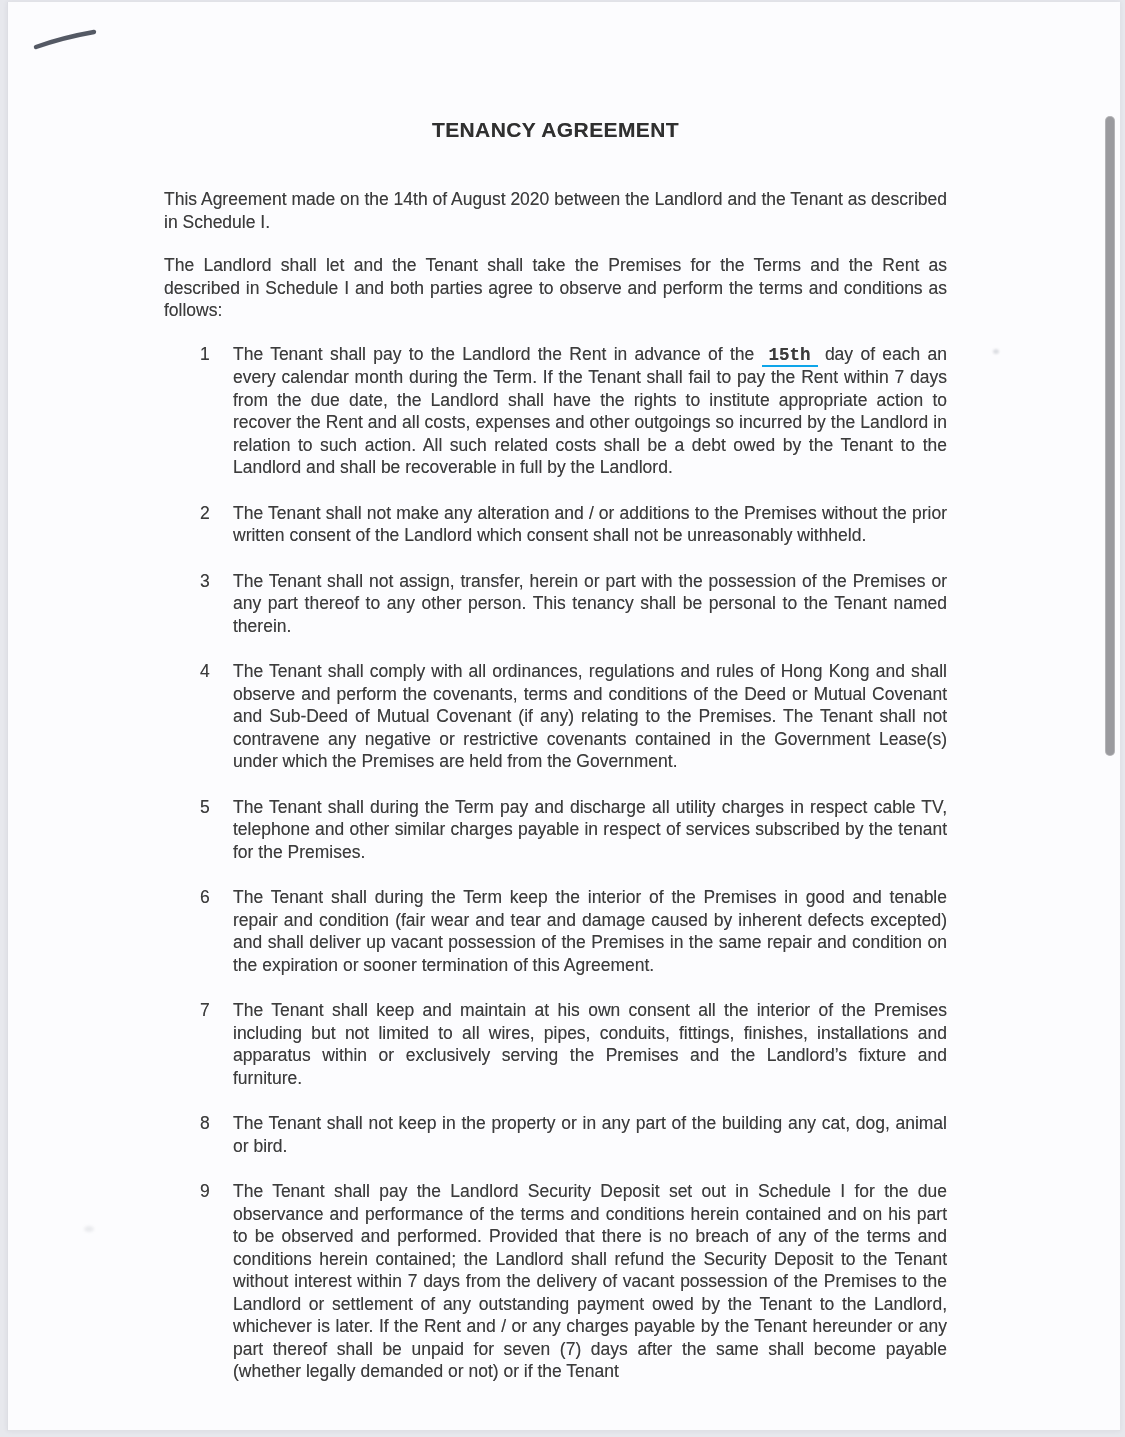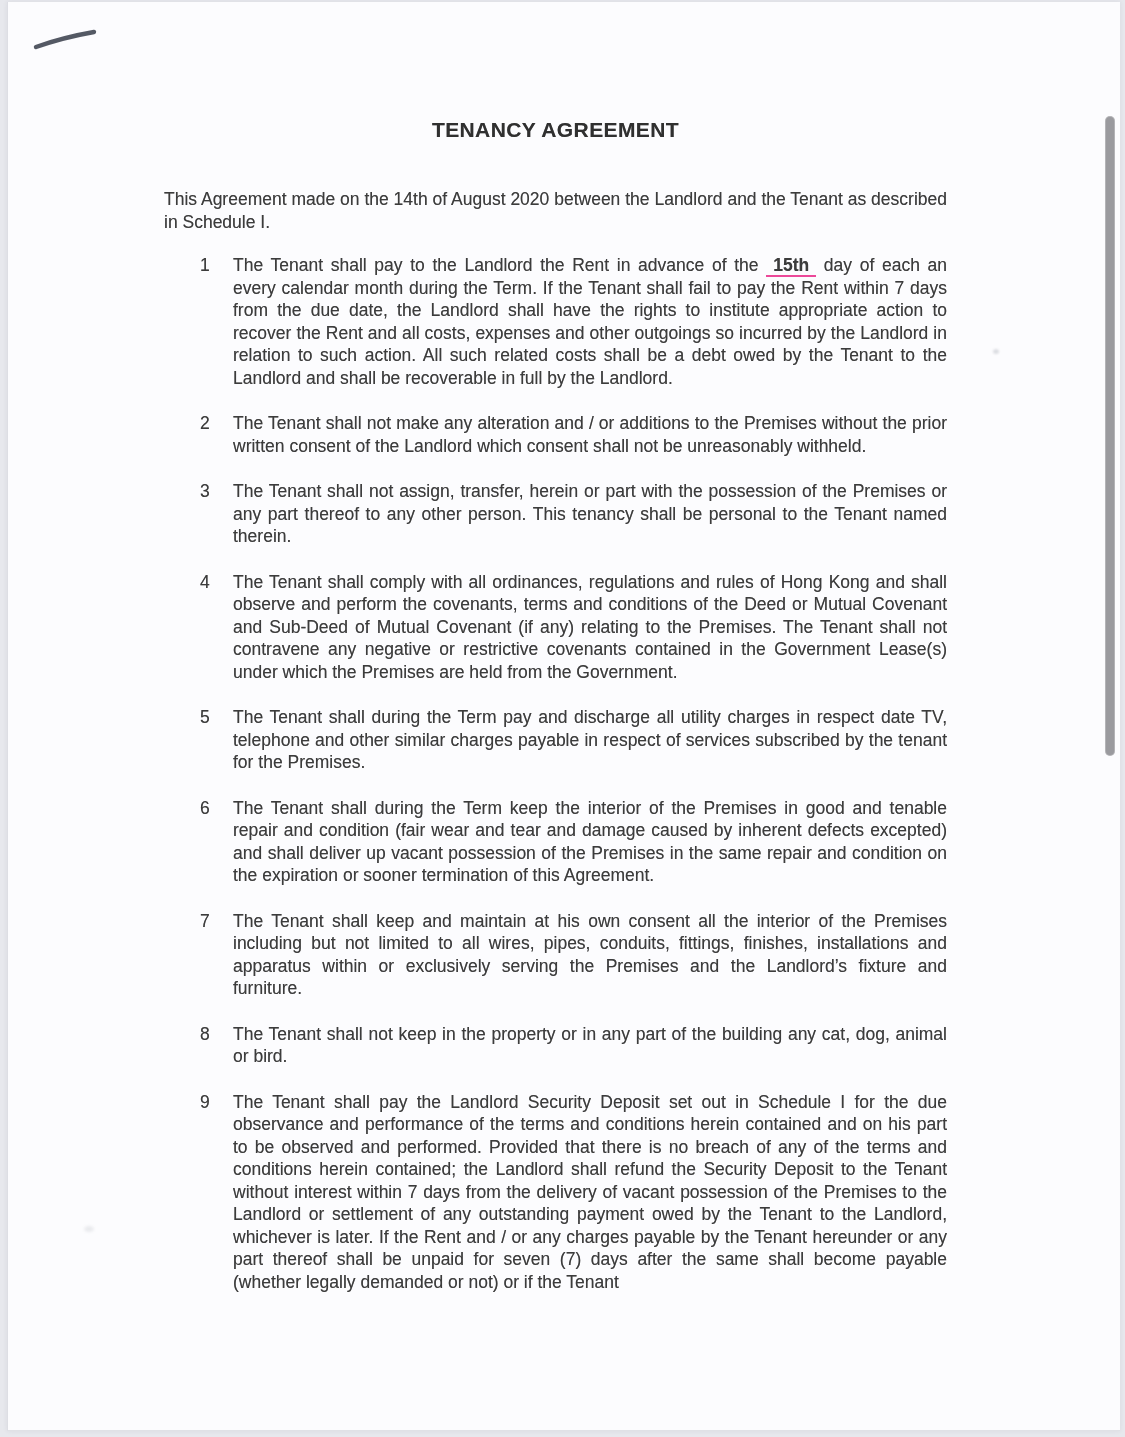--- a/index.html
+++ b/index.html
@@ -72,22 +72,23 @@
     padding-left: 36px;
   }
 
   .clause .body {
     flex: 1;
     text-align: justify;
   }
 
   .emph {
     font-weight: 700;
-    border-bottom: 2px solid #ec4899;
+    border-bottom: 2px solid #0ea5e9;
     padding: 0 7px;
+    font-family: Liberation Mono, monospace;
   }
 
   
   .scrollbar-thumb {
     position: absolute;
     left: 1105px;
     top: 116px;
     width: 10px;
     height: 640px;
     border-radius: 5px;
@@ -125,20 +126,21 @@
     </svg>
 
     <div class="speck speck-a"></div>
     <div class="speck speck-b"></div>
 
     <div class="content">
       <h1 class="title">TENANCY AGREEMENT</h1>
       <div id="intro">
   <p class="para">This Agreement made on the 14th of August 2020  between the Landlord and the Tenant as described in Schedule I.</p>
 
+  <p class="para">The Landlord shall let and the Tenant shall take the Premises for the Terms and the Rent as described in Schedule I and both parties agree to observe and perform the terms and conditions as follows:</p>
 </div>
       <ol class="clauses" id="clauses">
   <li class="clause">
     <span class="num">1</span>
     <span class="body"><span>The Tenant shall pay to the Landlord the Rent in advance of the </span><span class="emph">15th</span><span> day of each an every calendar month during the Term. If the Tenant shall fail to pay the Rent within 7 days from the due date, the Landlord shall have the rights to institute appropriate action to recover the Rent and all costs, expenses and other outgoings so incurred by the Landlord in relation to such action.  All such related costs shall be a debt owed by the Tenant to the Landlord and shall be recoverable in full by the Landlord.</span></span>
   </li>
 
   <li class="clause">
     <span class="num">2</span>
     <span class="body"><span>The Tenant shall not make any alteration and / or additions to the Premises without the prior written consent of the Landlord which consent shall not be unreasonably withheld.</span></span>
@@ -149,21 +151,21 @@
     <span class="body"><span>The Tenant shall not assign, transfer, herein or part with the possession of the Premises or any part thereof to any other person.  This tenancy shall be personal to the Tenant named therein.</span></span>
   </li>
 
   <li class="clause">
     <span class="num">4</span>
     <span class="body"><span>The Tenant shall comply with all ordinances, regulations and rules of Hong Kong and shall observe and perform the covenants, terms and conditions of the Deed or Mutual Covenant and Sub-Deed of Mutual Covenant (if any) relating to the Premises.  The Tenant shall not contravene any negative or restrictive covenants contained in the Government Lease(s) under which the Premises are held from the Government.</span></span>
   </li>
 
   <li class="clause">
     <span class="num">5</span>
-    <span class="body"><span>The Tenant shall during the Term pay and discharge all utility charges in respect date TV, telephone and other similar charges payable in respect of services subscribed by the tenant for the Premises.</span></span>
+    <span class="body"><span>The Tenant shall during the Term pay and discharge all utility charges in respect cable TV, telephone and other similar charges payable in respect of services subscribed by the tenant for the Premises.</span></span>
   </li>
 
   <li class="clause">
     <span class="num">6</span>
     <span class="body"><span>The Tenant shall during the Term keep the interior of the Premises in good and tenable repair and condition (fair wear and tear and damage caused by inherent defects excepted) and shall deliver up vacant possession of the Premises in the same repair and condition on the expiration or sooner termination of this Agreement.</span></span>
   </li>
 
   <li class="clause">
     <span class="num">7</span>
     <span class="body"><span>The Tenant shall keep and maintain at his own consent all the interior of the Premises including but not limited to all wires, pipes, conduits, fittings, finishes, installations and apparatus within or exclusively serving the Premises and the Landlord’s fixture and furniture.</span></span>

